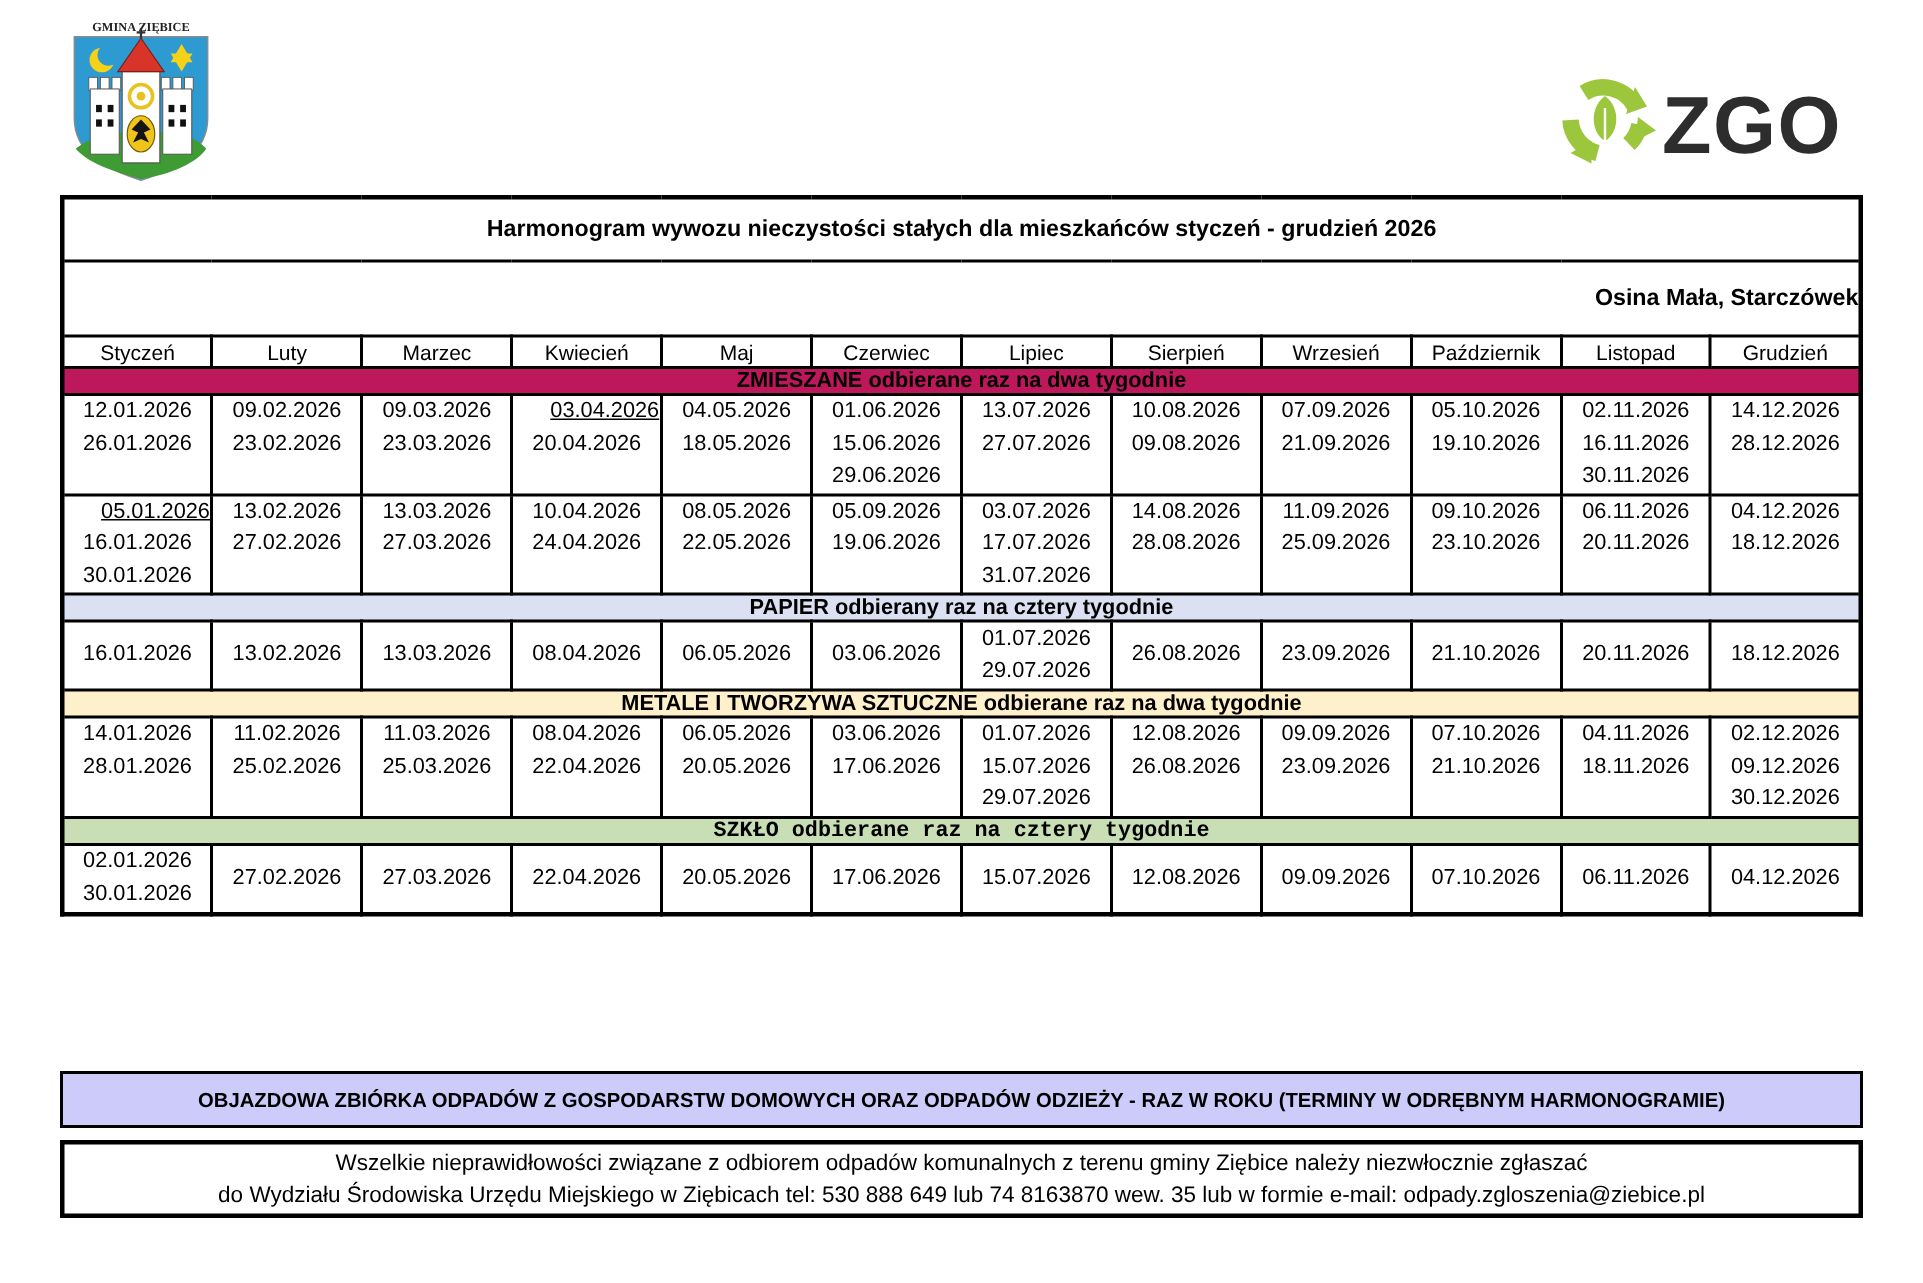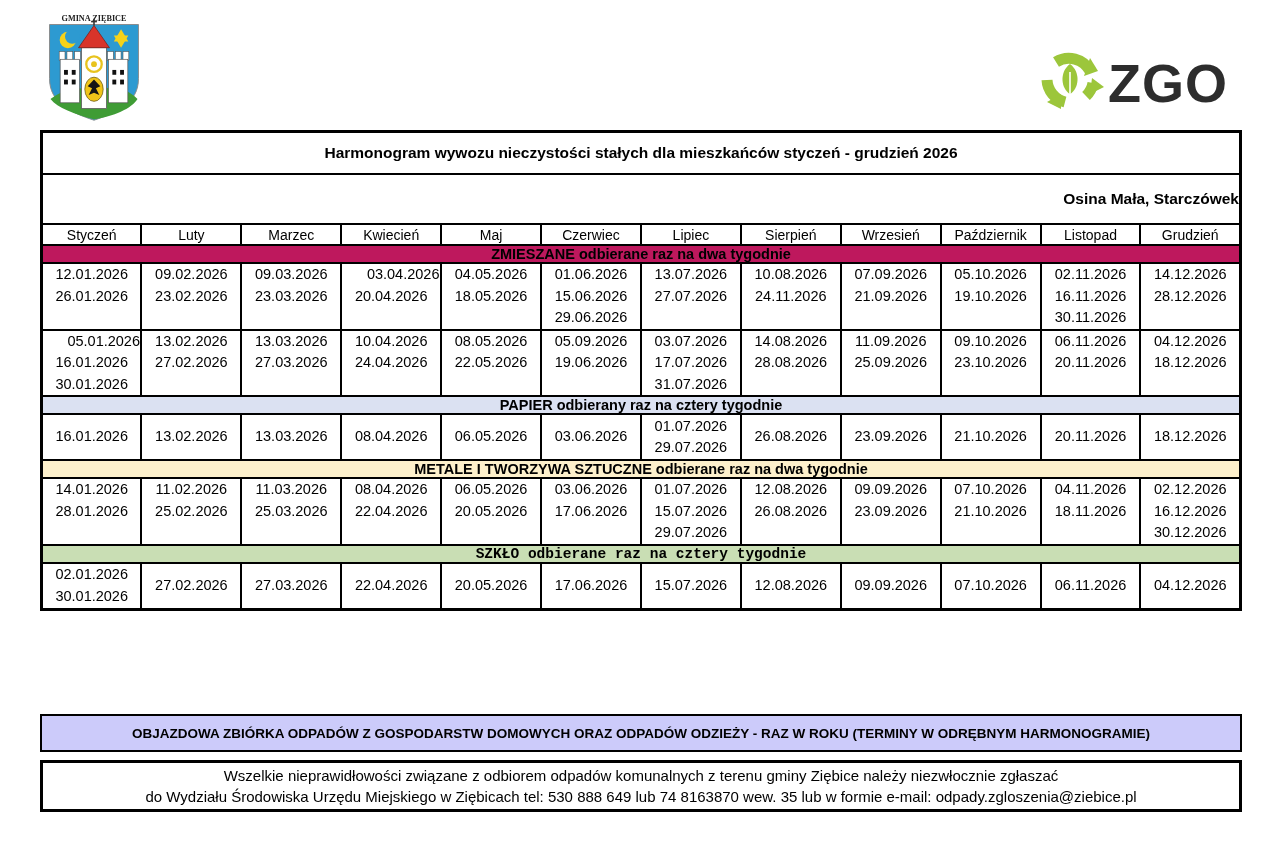--- a/index.html
+++ b/index.html
@@ -14,21 +14,21 @@
   #sched-wrap{position:absolute;left:40px;top:130px;width:1270px;}
   table#sched{border-collapse:collapse;table-layout:fixed;width:1202px;border:3px solid #000;background:#fff;}
   #sched td,#sched th{border:2px solid #000;padding:0;}
   td.title-cell{height:40px;text-align:center;font-weight:bold;font-size:15.5px;}
   td.subtitle-cell{height:48px;text-align:right;font-weight:bold;font-size:15.5px;}
   th.month{height:19px;font-weight:normal;font-size:14px;text-align:center;}
   td.band{height:16px;text-align:center;font-weight:bold;font-size:14.5px;}
   td.datecell{font-size:14.5px;text-align:center;line-height:21.5px;padding:1px 0 2px 0;}
   td.datecell.top{vertical-align:top;}
   td.datecell.mid{vertical-align:middle;height:44px;}
-  td.datecell div.u{margin-left:24px;}
+  td.datecell div.u{text-decoration:underline;margin-left:24px;}
 
   
   #banner{position:absolute;left:40px;top:714px;width:1202px;height:38px;box-sizing:border-box;
     border:2px solid #000;background:#cccbfa;display:flex;align-items:center;justify-content:center;
     font-weight:bold;font-size:13.5px;text-align:center;}
 
   
   #footer-box{position:absolute;left:40px;top:760px;width:1202px;height:52px;box-sizing:border-box;
     border:3px solid #000;background:#fff;display:flex;flex-direction:column;justify-content:space-evenly;
     font-size:15px;text-align:center;}
@@ -153,21 +153,21 @@
               <div>01.06.2026</div>
               <div>15.06.2026</div>
               <div>29.06.2026</div>
             </td>
             <td class="datecell top">
               <div>13.07.2026</div>
               <div>27.07.2026</div>
             </td>
             <td class="datecell top">
               <div>10.08.2026</div>
-              <div>24.11.2026</div>
+              <div>09.08.2026</div>
             </td>
             <td class="datecell top">
               <div>07.09.2026</div>
               <div>21.09.2026</div>
             </td>
             <td class="datecell top">
               <div>05.10.2026</div>
               <div>19.10.2026</div>
             </td>
             <td class="datecell top">
@@ -318,21 +318,21 @@
             <td class="datecell top">
               <div>07.10.2026</div>
               <div>21.10.2026</div>
             </td>
             <td class="datecell top">
               <div>04.11.2026</div>
               <div>18.11.2026</div>
             </td>
             <td class="datecell top">
               <div>02.12.2026</div>
-              <div>16.12.2026</div>
+              <div>09.12.2026</div>
               <div>30.12.2026</div>
             </td>
           </tr>
           <tr>
             <td colspan="12" class="band" style="background: rgb(201, 222, 180); font-family: Liberation Mono, monospace;">SZKŁO odbierane raz na cztery tygodnie</td>
           </tr>
           <tr>
             <td class="datecell mid">
               <div>02.01.2026</div>
               <div>30.01.2026</div>

